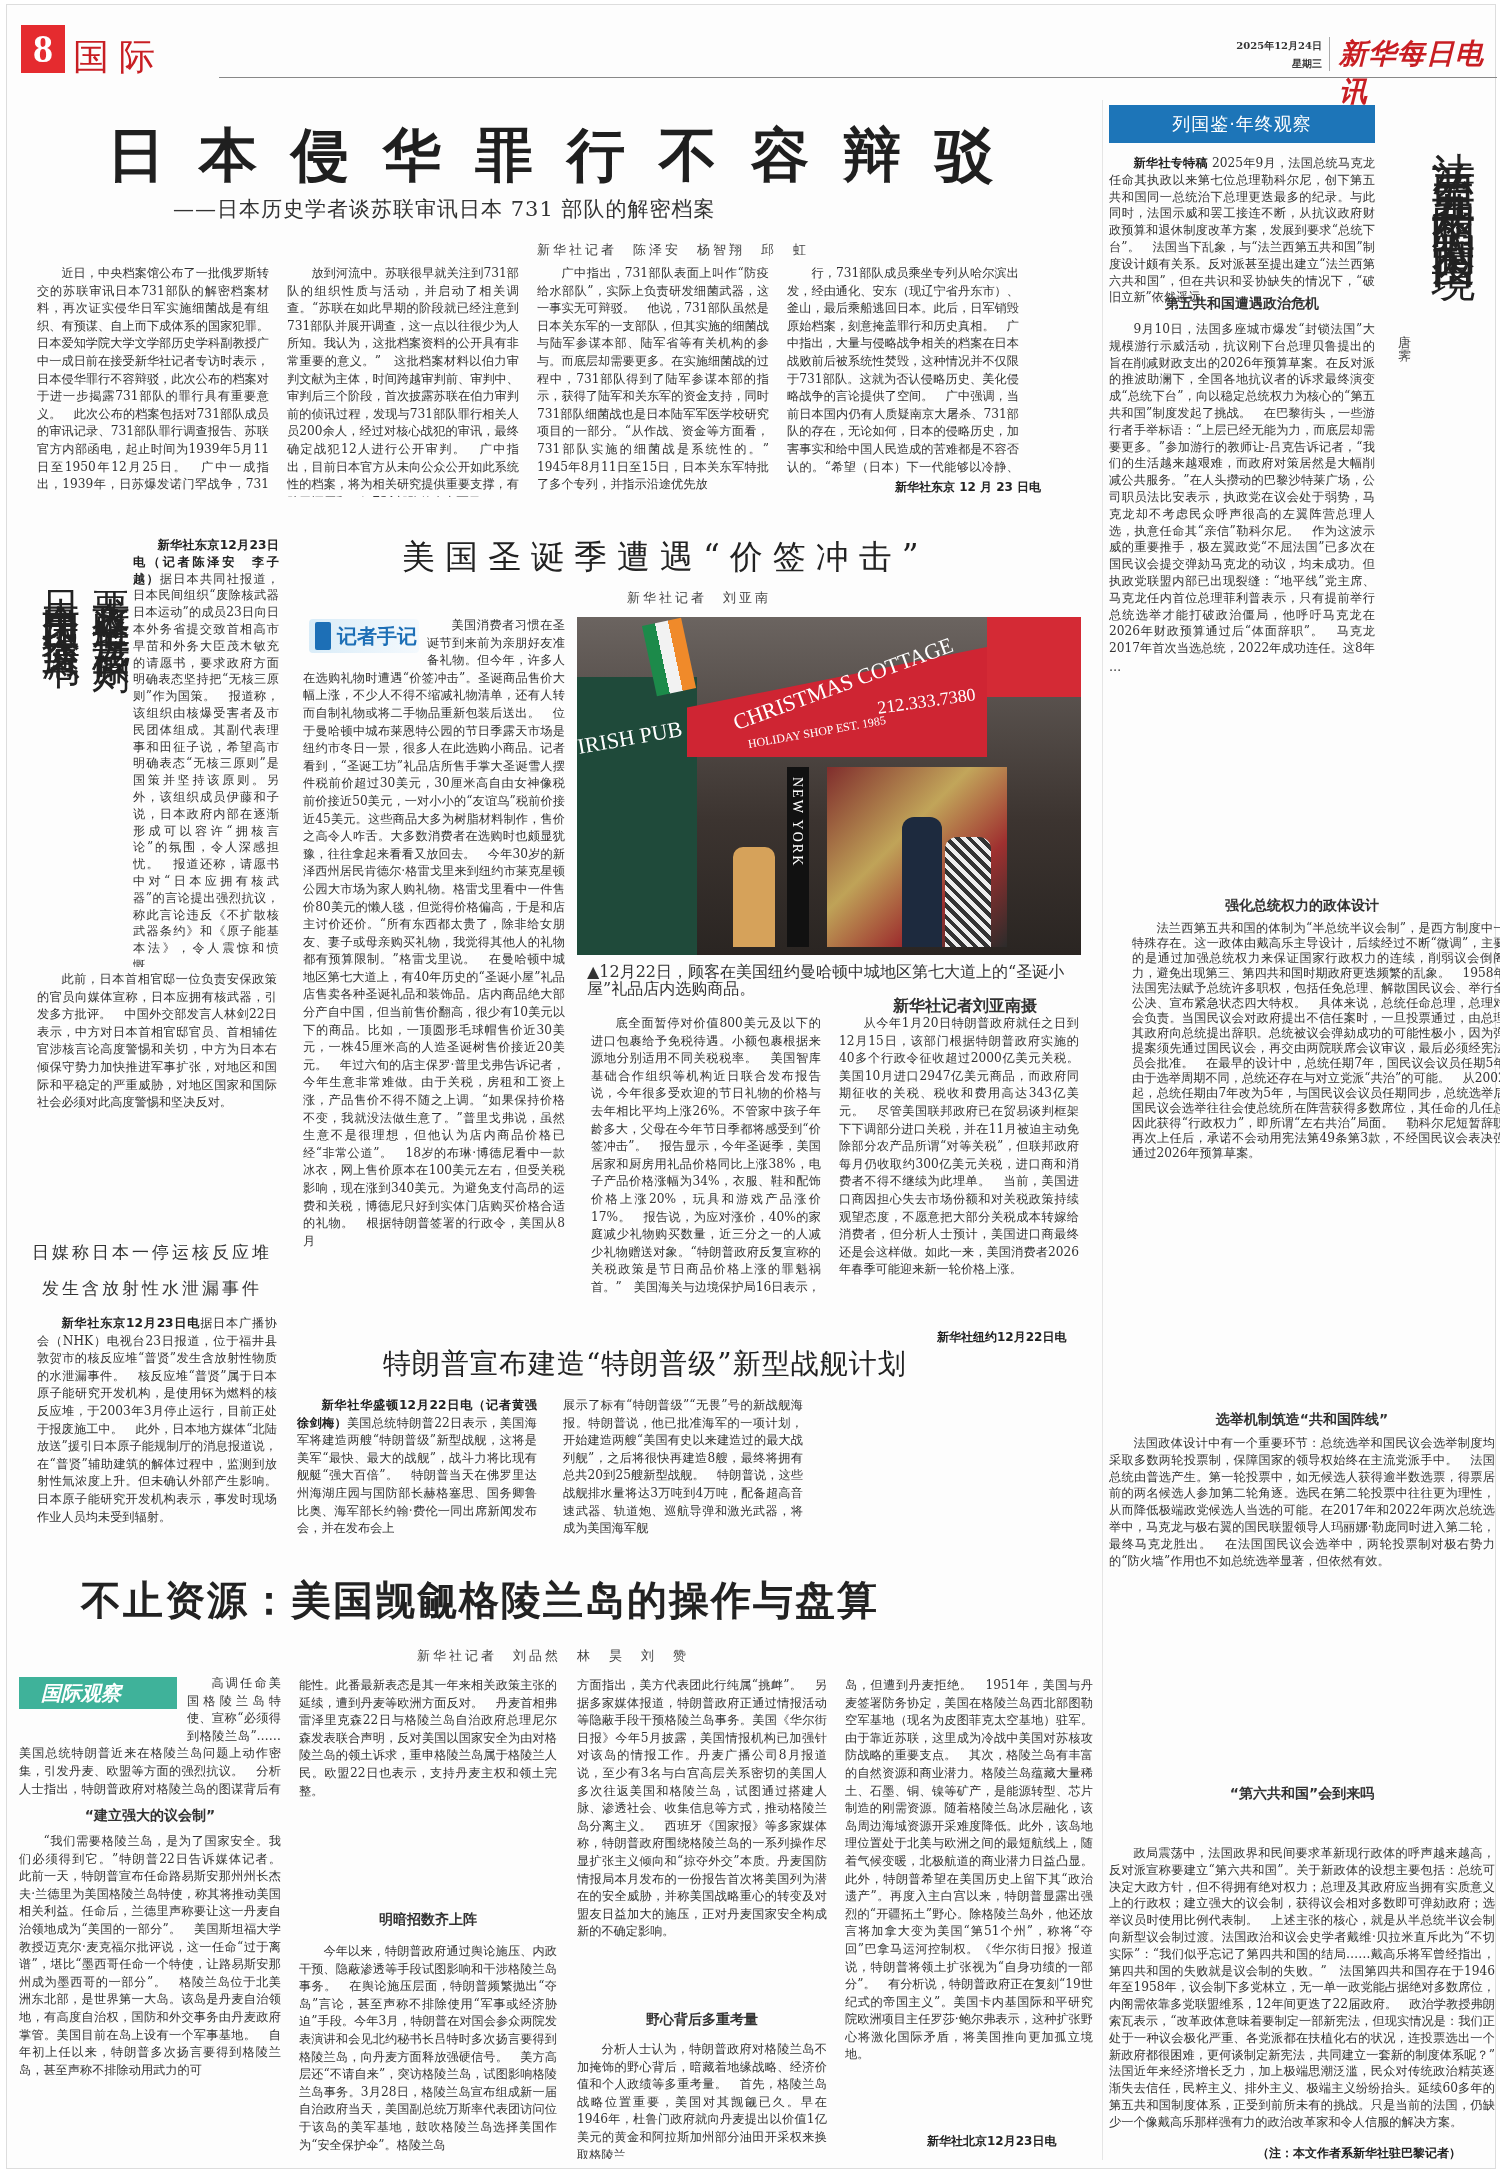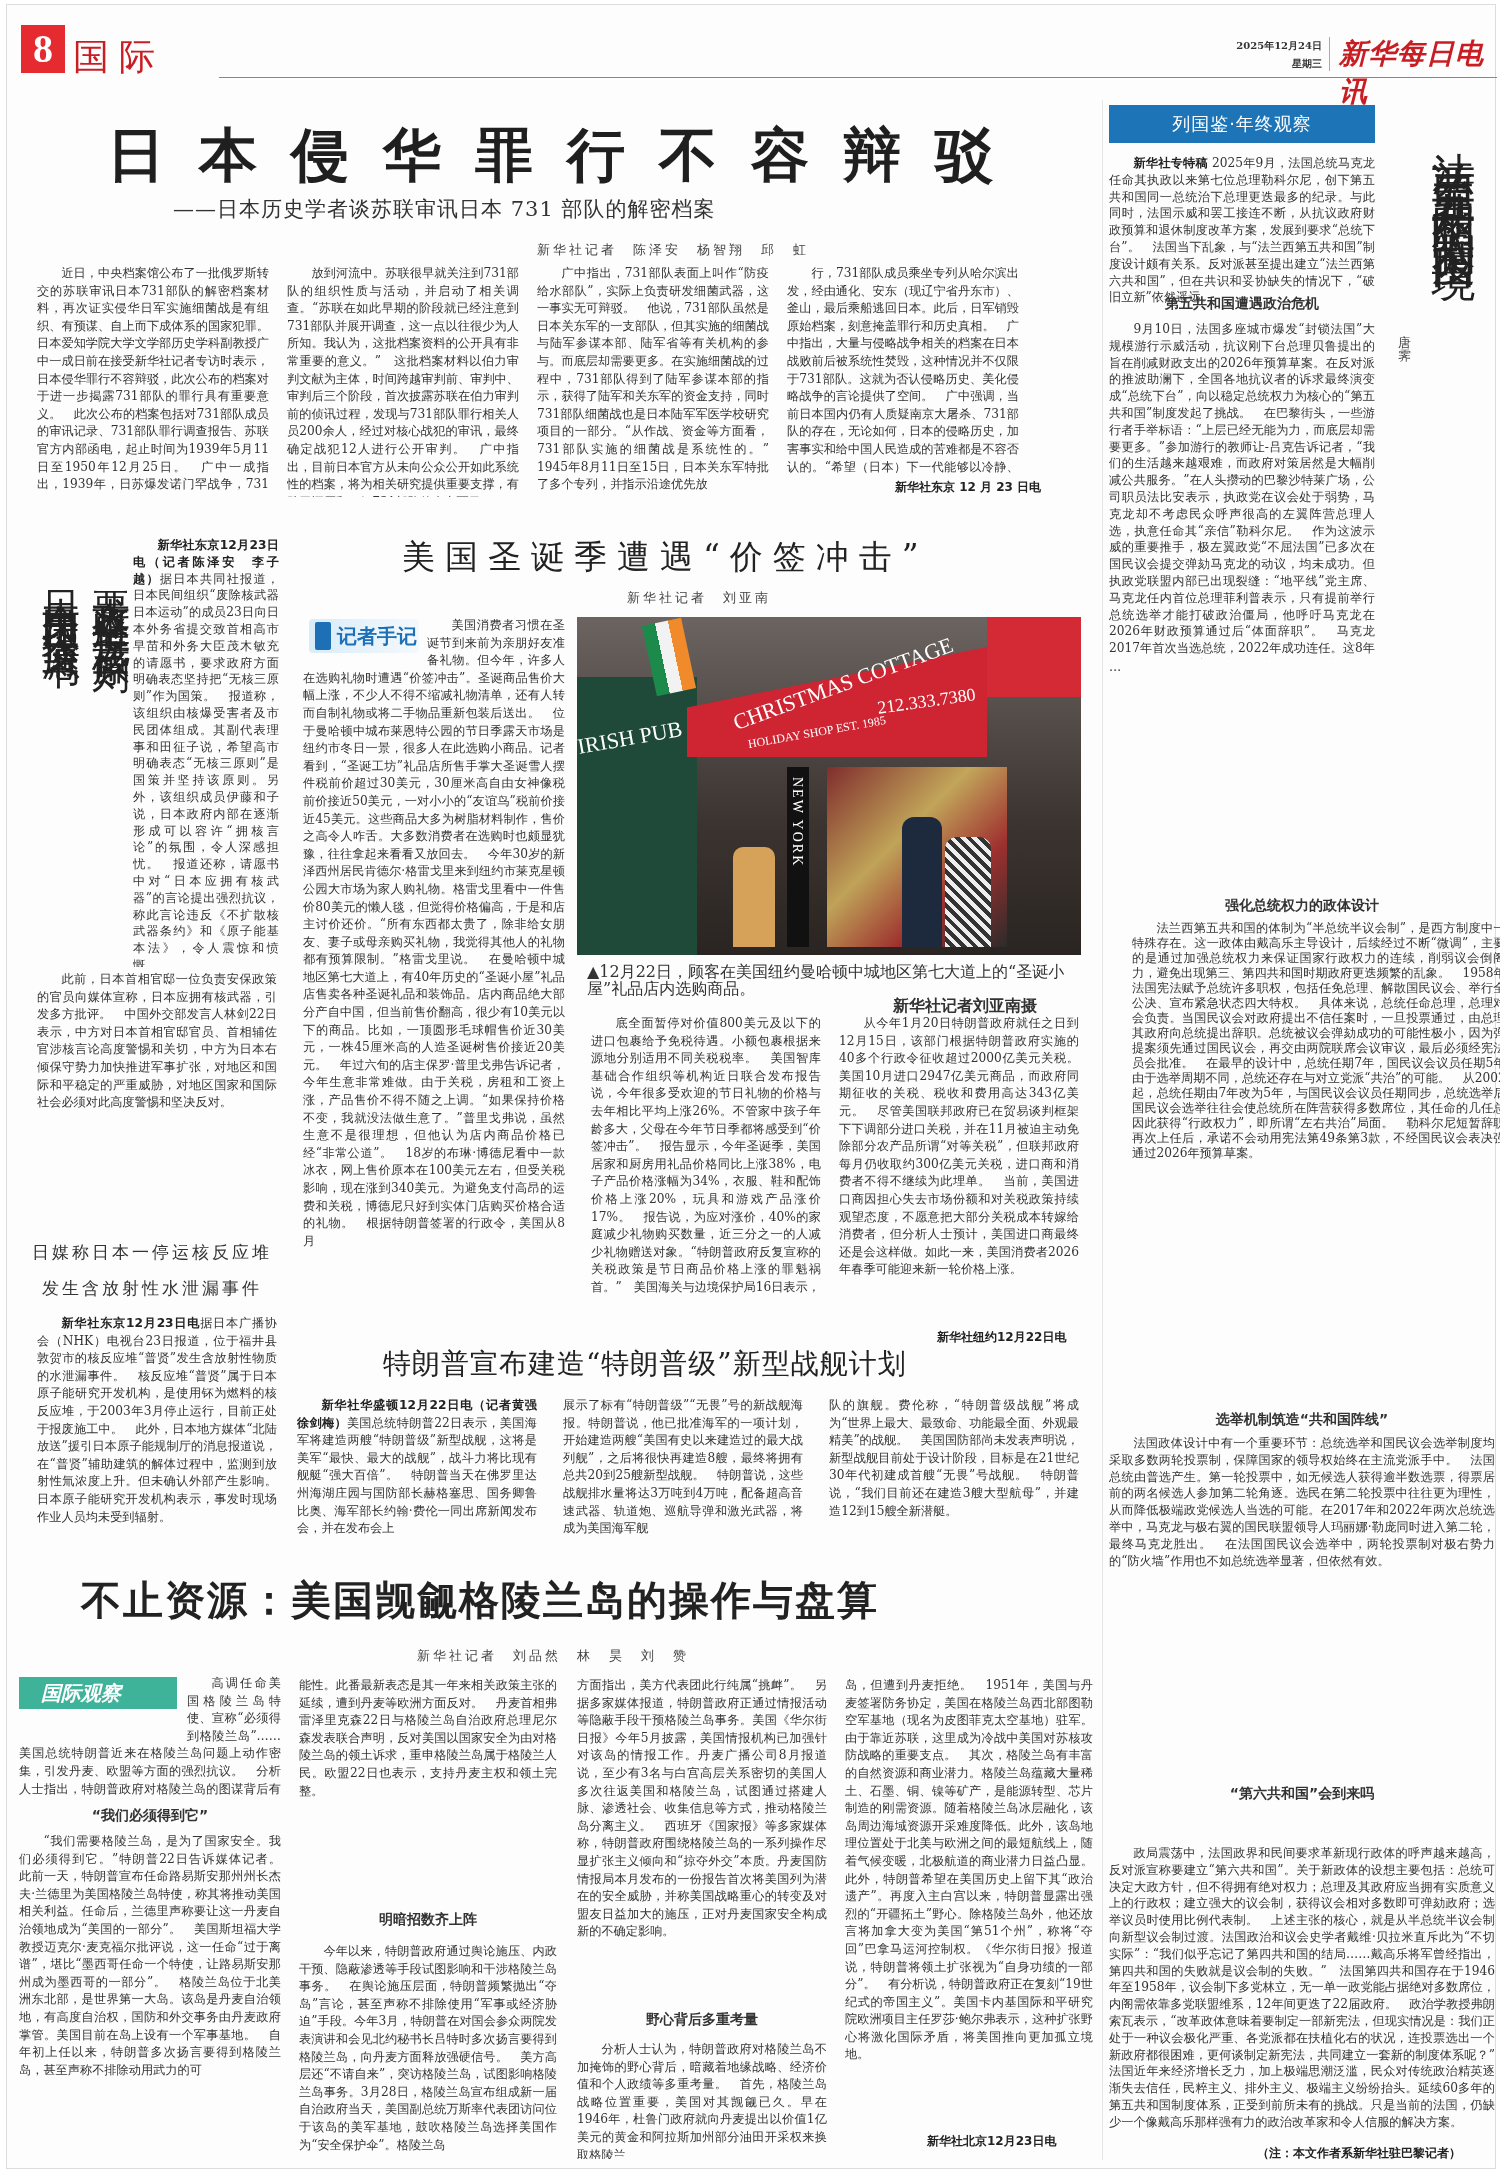--- a/index.html
+++ b/index.html
@@ -140,33 +140,30 @@
     </div>
   <div class="col dateline" style="left:930px; top:1324px; font-size:12px;">新华社纽约12月22日电</div>
 
   <div class="abs h3">特朗普宣布建造“特朗普级”新型战舰计划</div>
   <div class="col body-text" style="left:290px; top:1392px; width:240px; height:142px; overflow:hidden;">
     <p><span class="dateline">新华社华盛顿12月22日电（记者黄强　徐剑梅）</span><span>美国总统特朗普22日表示，美国海军将建造两艘“特朗普级”新型战舰，这将是美军“最快、最大的战舰”，战斗力将比现有舰艇“强大百倍”。　特朗普当天在佛罗里达州海湖庄园与国防部长赫格塞思、国务卿鲁比奥、海军部长约翰·费伦一同出席新闻发布会，并在发布会上</span></p>
   </div>
   <div class="col body-text" style="left:556px; top:1392px; width:240px; height:142px; overflow:hidden;">
       <p style="text-indent:0">展示了标有“特朗普级”“无畏”号的新战舰海报。特朗普说，他已批准海军的一项计划，开始建造两艘“美国有史以来建造过的最大战列舰”，之后将很快再建造8艘，最终将拥有总共20到25艘新型战舰。　特朗普说，这些战舰排水量将达3万吨到4万吨，配备超高音速武器、轨道炮、巡航导弹和激光武器，将成为美国海军舰</p>
     </div>
-  <div class="col body-text" style="left:822px; top:1392px; width:250px; height:142px; overflow:hidden;">
-      <p style="text-indent:0">队的旗舰。费伦称，“特朗普级战舰”将成为“世界上最大、最致命、功能最全面、外观最精美”的战舰。　美国国防部尚未发表声明说，新型战舰目前处于设计阶段，目标是在21世纪30年代初建成首艘“无畏”号战舰。　特朗普说，“我们目前还在建造3艘大型航母”，并建造12到15艘全新潜艇。</p>
-    </div>
 
   <div class="abs h4">不止资源：美国觊觎格陵兰岛的操作与盘算</div>
   <div class="abs byline4">新华社记者　刘品然　林　昊　刘　赞</div>
   <div class="abs tag-intl">国际观察</div>
 
   <div class="col body-text" style="left:12px; top:1670px; width:262px; height:120px; overflow:hidden;">
     <div style="float:left; width:168px; height:56px;"></div>
     <p>高调任命美国格陵兰岛特使、宣称“必须得到格陵兰岛”……美国总统特朗普近来在格陵兰岛问题上动作密集，引发丹麦、欧盟等方面的强烈抗议。　分析人士指出，特朗普政府对格陵兰岛的图谋背后有着多重考量，一系列动作进一步暴露了美国“掠夺性外交”本质，令跨大西洋裂痕愈发凸显。</p>
   </div>
-  <div class="col subhead-b" style="left:12px; top:1802px; width:262px;">“我们必须得到它”</div>
+  <div class="col subhead-b" style="left:12px; top:1802px; width:262px;">“建立强大的议会制”</div>
   <div class="col body-text" style="left:12px; top:1828px; width:262px; height:325px; overflow:hidden;">
       <p>“我们需要格陵兰岛，是为了国家安全。我们必须得到它。”特朗普22日告诉媒体记者。　此前一天，特朗普宣布任命路易斯安那州州长杰夫·兰德里为美国格陵兰岛特使，称其将推动美国相关利益。任命后，兰德里声称要让这一丹麦自治领地成为“美国的一部分”。　美国斯坦福大学教授迈克尔·麦克福尔批评说，这一任命“过于离谱”，堪比“墨西哥任命一个特使，让路易斯安那州成为墨西哥的一部分”。　格陵兰岛位于北美洲东北部，是世界第一大岛。该岛是丹麦自治领地，有高度自治权，国防和外交事务由丹麦政府掌管。美国目前在岛上设有一个军事基地。　自年初上任以来，特朗普多次扬言要得到格陵兰岛，甚至声称不排除动用武力的可</p>
     </div>
 
   <div class="col body-text" style="left:292px; top:1672px; width:258px; height:190px; overflow:hidden;">
       <p style="text-indent:0">能性。此番最新表态是其一年来相关政策主张的延续，遭到丹麦等欧洲方面反对。　丹麦首相弗雷泽里克森22日与格陵兰岛自治政府总理尼尔森发表联合声明，反对美国以国家安全为由对格陵兰岛的领土诉求，重申格陵兰岛属于格陵兰人民。欧盟22日也表示，支持丹麦主权和领土完整。</p>
     </div>
   <div class="col subhead-b" style="left:292px; top:1906px; width:258px;">明暗招数齐上阵</div>
   <div class="col body-text" style="left:292px; top:1938px; width:258px; height:214px; overflow:hidden;">
       <p>今年以来，特朗普政府通过舆论施压、内政干预、隐蔽渗透等手段试图影响和干涉格陵兰岛事务。　在舆论施压层面，特朗普频繁抛出“夺岛”言论，甚至声称不排除使用“军事或经济胁迫”手段。今年3月，特朗普在对国会参众两院发表演讲和会见北约秘书长吕特时多次扬言要得到格陵兰岛，向丹麦方面释放强硬信号。　美方高层还“不请自来”，突访格陵兰岛，试图影响格陵兰岛事务。3月28日，格陵兰岛宣布组成新一届自治政府当天，美国副总统万斯率代表团访问位于该岛的美军基地，鼓吹格陵兰岛选择美国作为“安全保护伞”。格陵兰岛</p>

